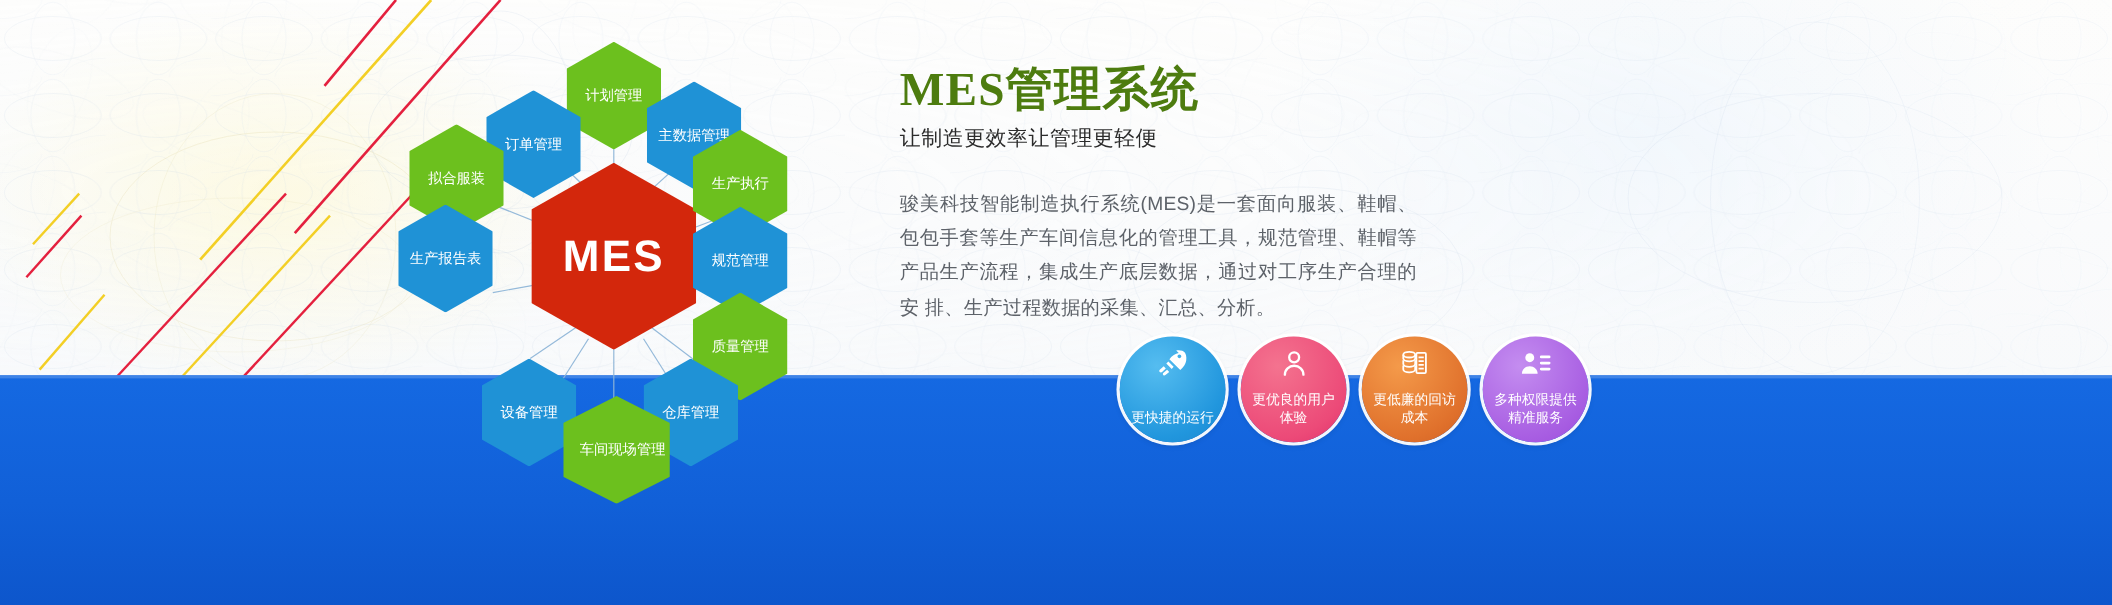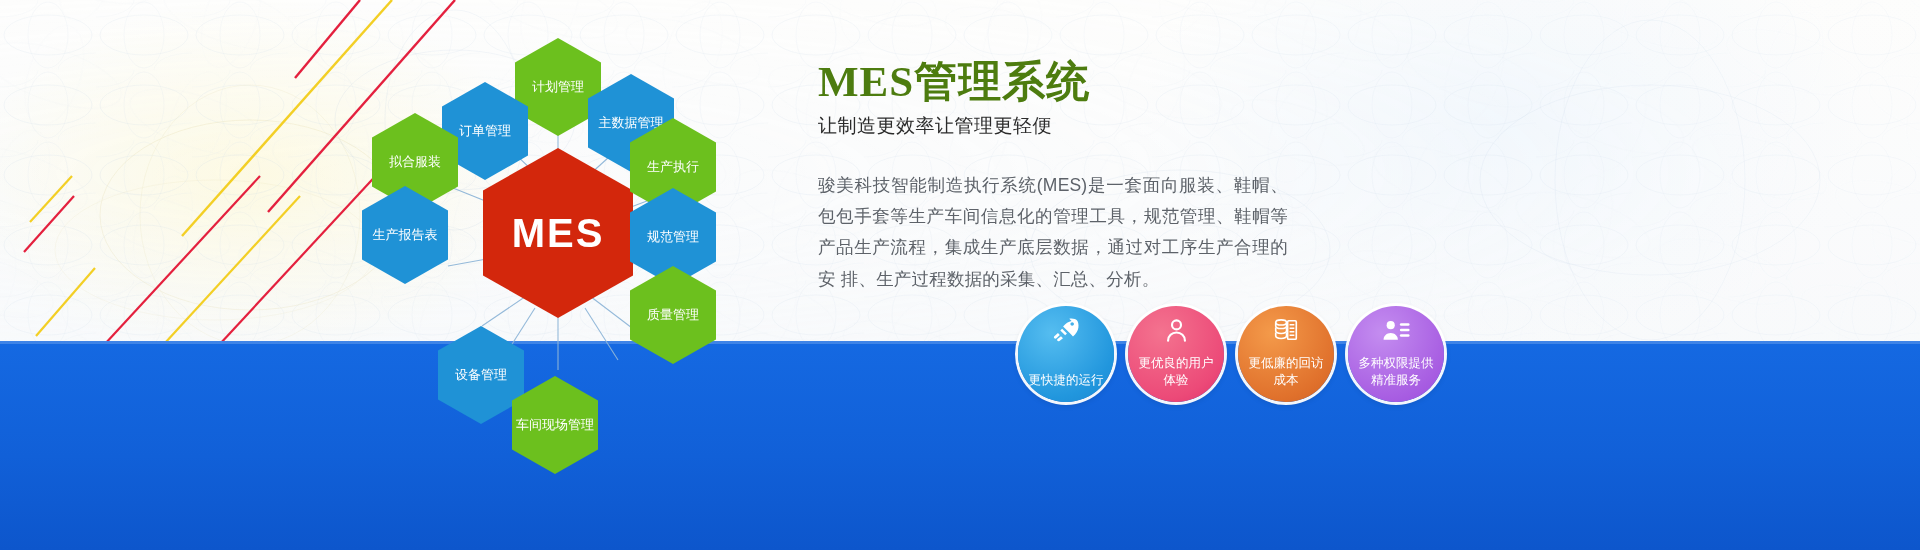--- a/index.html
+++ b/index.html
@@ -170,26 +170,29 @@
 
     <div class="hex small blue" style="left:32px;top:178px;">
       <span>生产报告表</span>
     </div>
 
     <div class="hex small green" style="left:300px;top:258px;">
       <span>质量管理</span>
     </div>
 
 
+    <div class="hex small blue" style="left:255px;top:318px;">
+      <span>仓库管理</span>
+    </div>
 
     <div class="hex small blue" style="left:108px;top:318px;">
       <span>设备管理</span>
     </div>
 
-    <div class="hex small green" style="left:182px;top:368px;">
+    <div class="hex small green" style="left:182px;top:352px;padding-left:11px;">
       <span>车间现场管理</span>
     </div>
   </div>
 
   <div id="rightcol">
     <h1 class="title">MES管理系统</h1>
     <div class="subtitle">让制造更效率让管理更轻便</div>
     <div class="rule"></div>
     <p class="para">骏美科技智能制造执行系统(MES)是一套面向服装、鞋帽、包包手套等生产车间信息化的管理工具，规范管理、鞋帽等产品生产流程，集成生产底层数据，通过对工序生产合理的安 排、生产过程数据的采集、汇总、分析。</p>
   </div>

